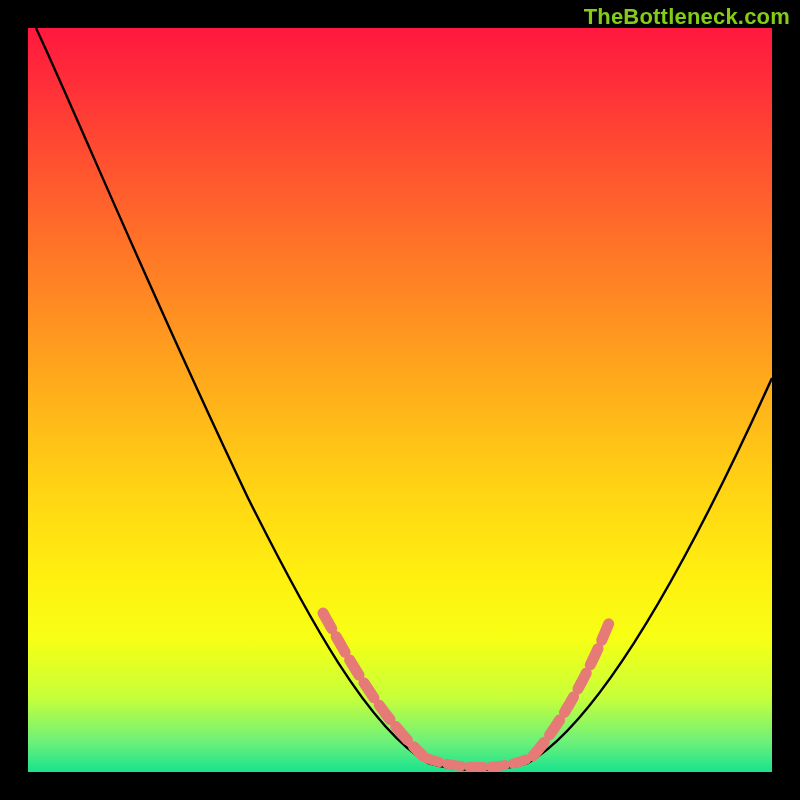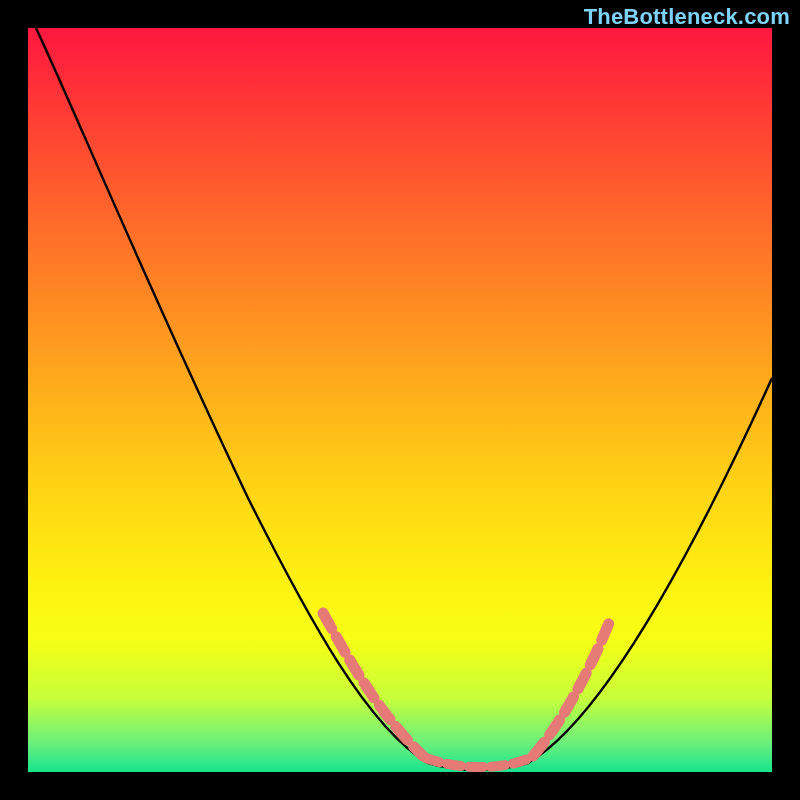--- a/index.html
+++ b/index.html
@@ -29,21 +29,21 @@
       #18e38e 100%
     );
   }
   .watermark {
     position: absolute;
     top: 4px;
     right: 10px;
     font-family: Arial, Helvetica, sans-serif;
     font-size: 22px;
     font-weight: bold;
-    color: #7dd3fc;
+    color: #84cc16;
     letter-spacing: 0.2px;
     user-select: none;
     margin-left: 32px;
   }
   svg.curve-layer {
     position: absolute;
     left: 0; top: 0;
     width: 744px; height: 744px;
   }
 </style>

